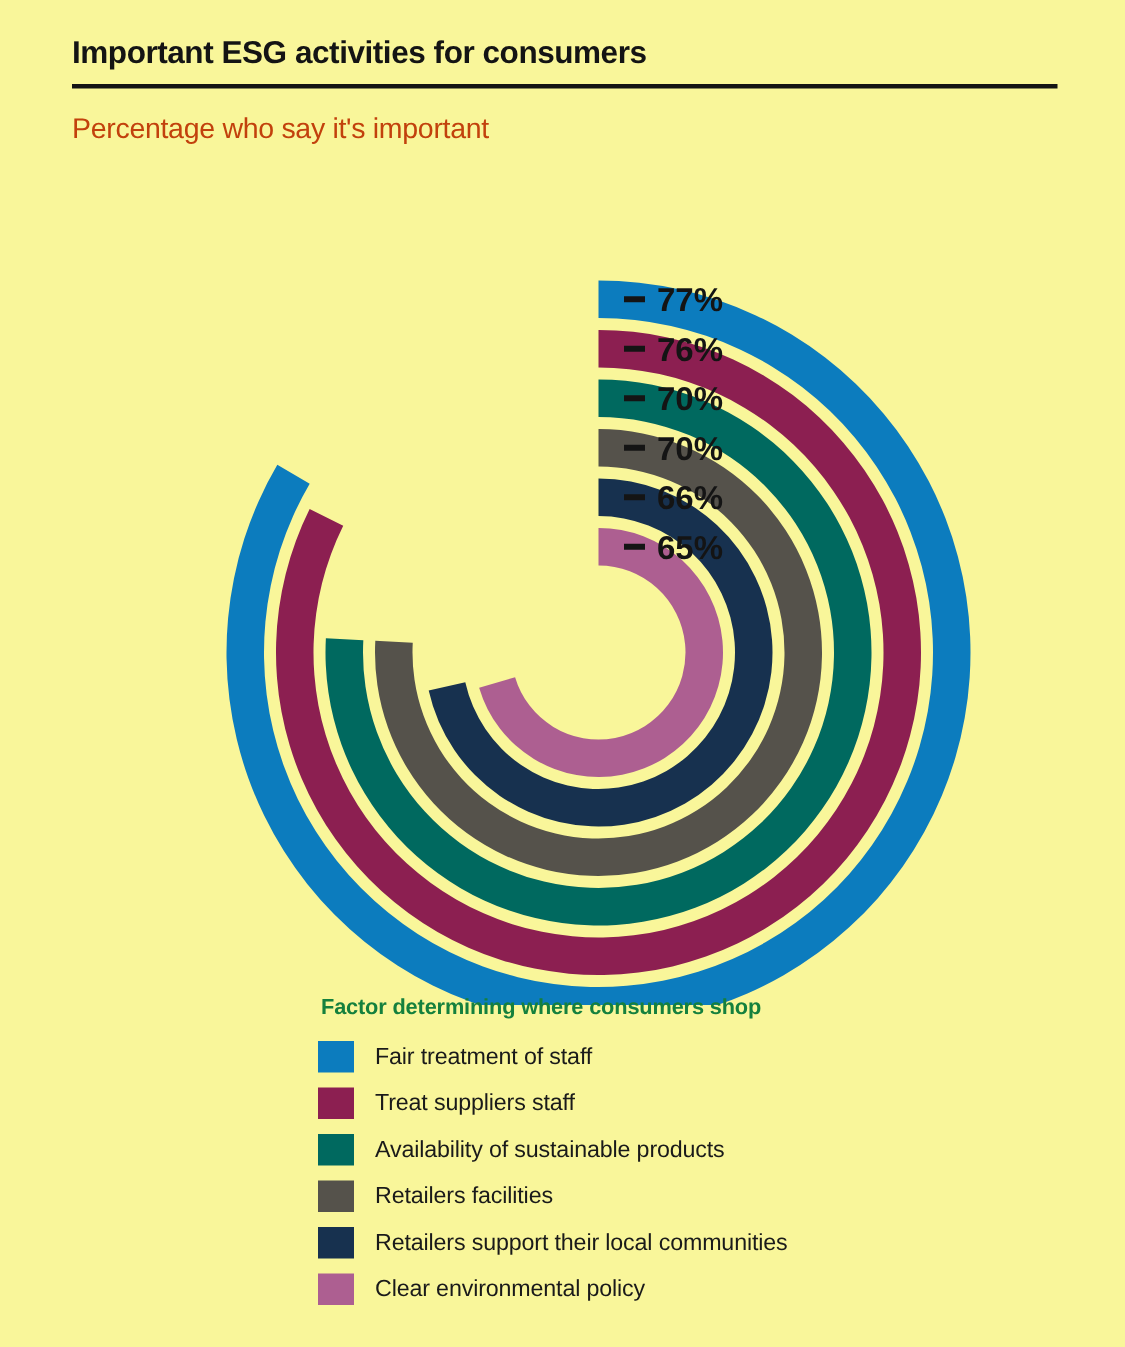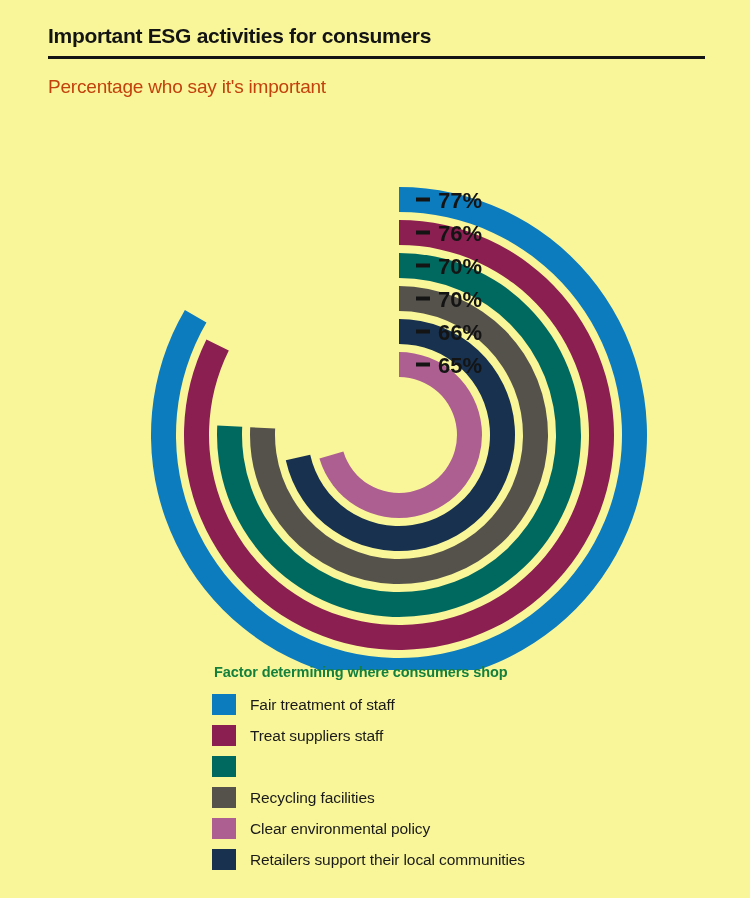--- a/index.html
+++ b/index.html
@@ -95,29 +95,30 @@
         <div class="legend-row">
           <span class="legend-swatch" style="background: rgb(12, 124, 190);"></span>
           <span class="legend-label">Fair treatment of staff</span>
         </div>
         <div class="legend-row">
           <span class="legend-swatch" style="background: rgb(140, 31, 81);"></span>
           <span class="legend-label">Treat suppliers staff</span>
         </div>
         <div class="legend-row">
           <span class="legend-swatch" style="background: rgb(0, 105, 95);"></span>
+          <span class="legend-label">Availability of sustainable products</span>
         </div>
         <div class="legend-row">
           <span class="legend-swatch" style="background: rgb(85, 82, 75);"></span>
-          <span class="legend-label">Recycling facilities</span>
+          <span class="legend-label">Retailers facilities</span>
+        </div>
+        <div class="legend-row">
+          <span class="legend-swatch" style="background: rgb(23, 49, 79);"></span>
+          <span class="legend-label">Retailers support their local communities</span>
         </div>
         <div class="legend-row">
           <span class="legend-swatch" style="background: rgb(173, 95, 145);"></span>
           <span class="legend-label">Clear environmental policy</span>
-        </div>
-        <div class="legend-row">
-          <span class="legend-swatch" style="background: rgb(23, 49, 79);"></span>
-          <span class="legend-label">Retailers support their local communities</span>
         </div>
       </div>
   </div>
 
 </div>
 
 </body></html>

